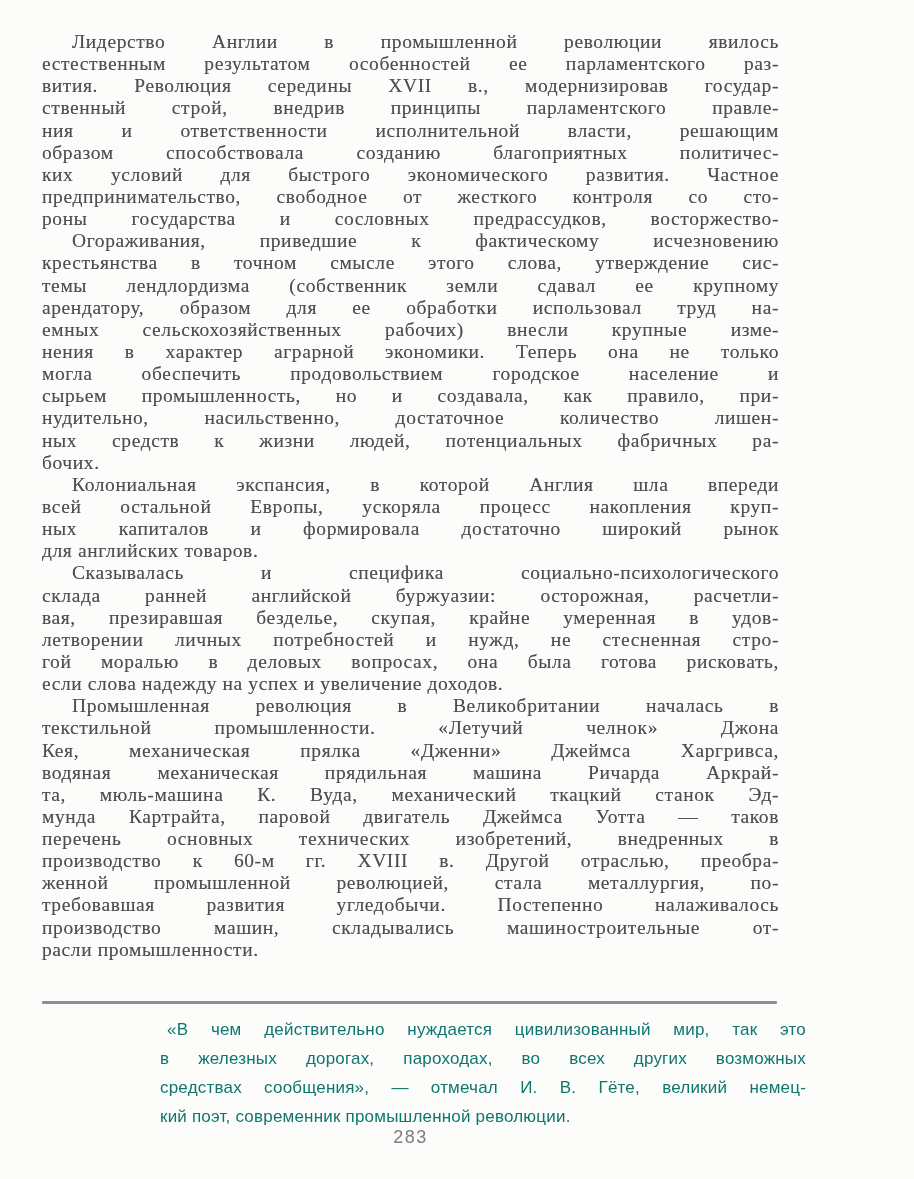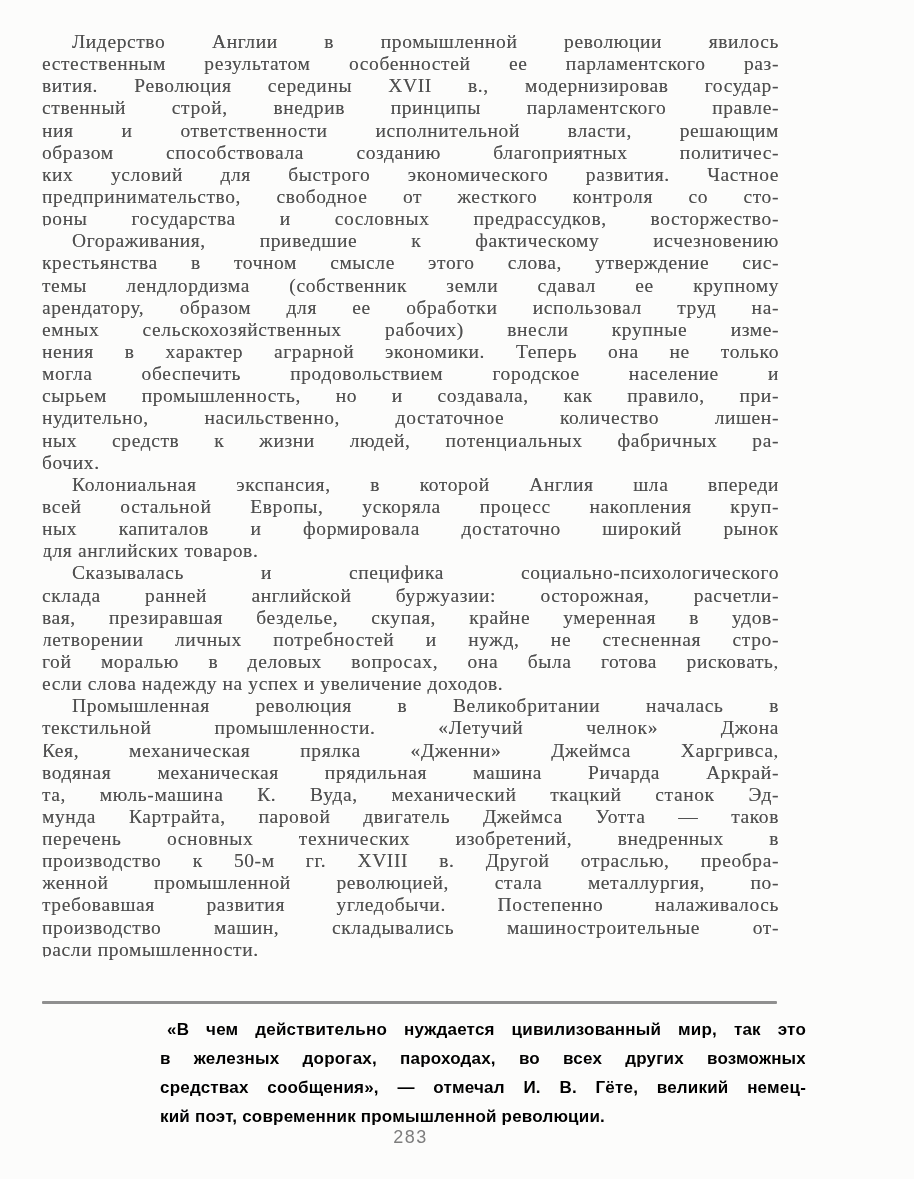--- a/index.html
+++ b/index.html
@@ -1,15 +1,15 @@
 <!DOCTYPE html>
 <html><head>
 <meta charset="utf-8">
 <style>
-  * { margin: 0; padding: 0; box-sizing: border-box; border-radius: 32px; }
+  * { margin: 0; padding: 0; box-sizing: border-box; }
   html, body {
     width: 914px; height: 1179px;
     font-family: "Liberation Serif", serif;
   }
   body { position: relative; overflow: hidden; background: #fcfcfb; }
 
   .page {
     position: absolute; inset: 0;
   }
 
@@ -113,31 +113,31 @@
         <div class="line para-last">если слова надежду на успех и увеличение доходов.</div>
       </div>
       <div class="paragraph">
         <div class="line para-first">Промышленная революция в Великобритании началась в</div>
         <div class="line">текстильной промышленности. «Летучий челнок» Джона</div>
         <div class="line">Кея, механическая прялка «Дженни» Джеймса Харгривса,</div>
         <div class="line">водяная механическая прядильная машина Ричарда Аркрай-</div>
         <div class="line">та, мюль-машина К. Вуда, механический ткацкий станок Эд-</div>
         <div class="line">мунда Картрайта, паровой двигатель Джеймса Уотта — таков</div>
         <div class="line">перечень основных технических изобретений, внедренных в</div>
-        <div class="line">производство к 50-м гг. XVIII в. Другой отраслью, преобра-</div>
+        <div class="line">производство к 60-м гг. XVIII в. Другой отраслью, преобра-</div>
         <div class="line">женной промышленной революцией, стала металлургия, по-</div>
         <div class="line">требовавшая развития угледобычи. Постепенно налаживалось</div>
         <div class="line">производство машин, складывались машиностроительные от-</div>
         <div class="line para-last">расли промышленности.</div>
       </div>
     </section>
 
   <div class="divider" style="background: rgb(143, 143, 143);"></div>
 
-  <aside class="footnote" style="color: #000000; font-weight: bold;">
+  <aside class="footnote" style="color: #0f766e;">
       <div class="line para-first">«В чем действительно нуждается цивилизованный мир, так это</div>
       <div class="line">в железных дорогах, пароходах, во всех других возможных</div>
       <div class="line">средствах сообщения», — отмечал И. В. Гёте, великий немец-</div>
       <div class="line para-last">кий поэт, современник промышленной революции.</div>
     </aside>
 
   <footer class="page-number">283</footer>
 
 </div>
 

